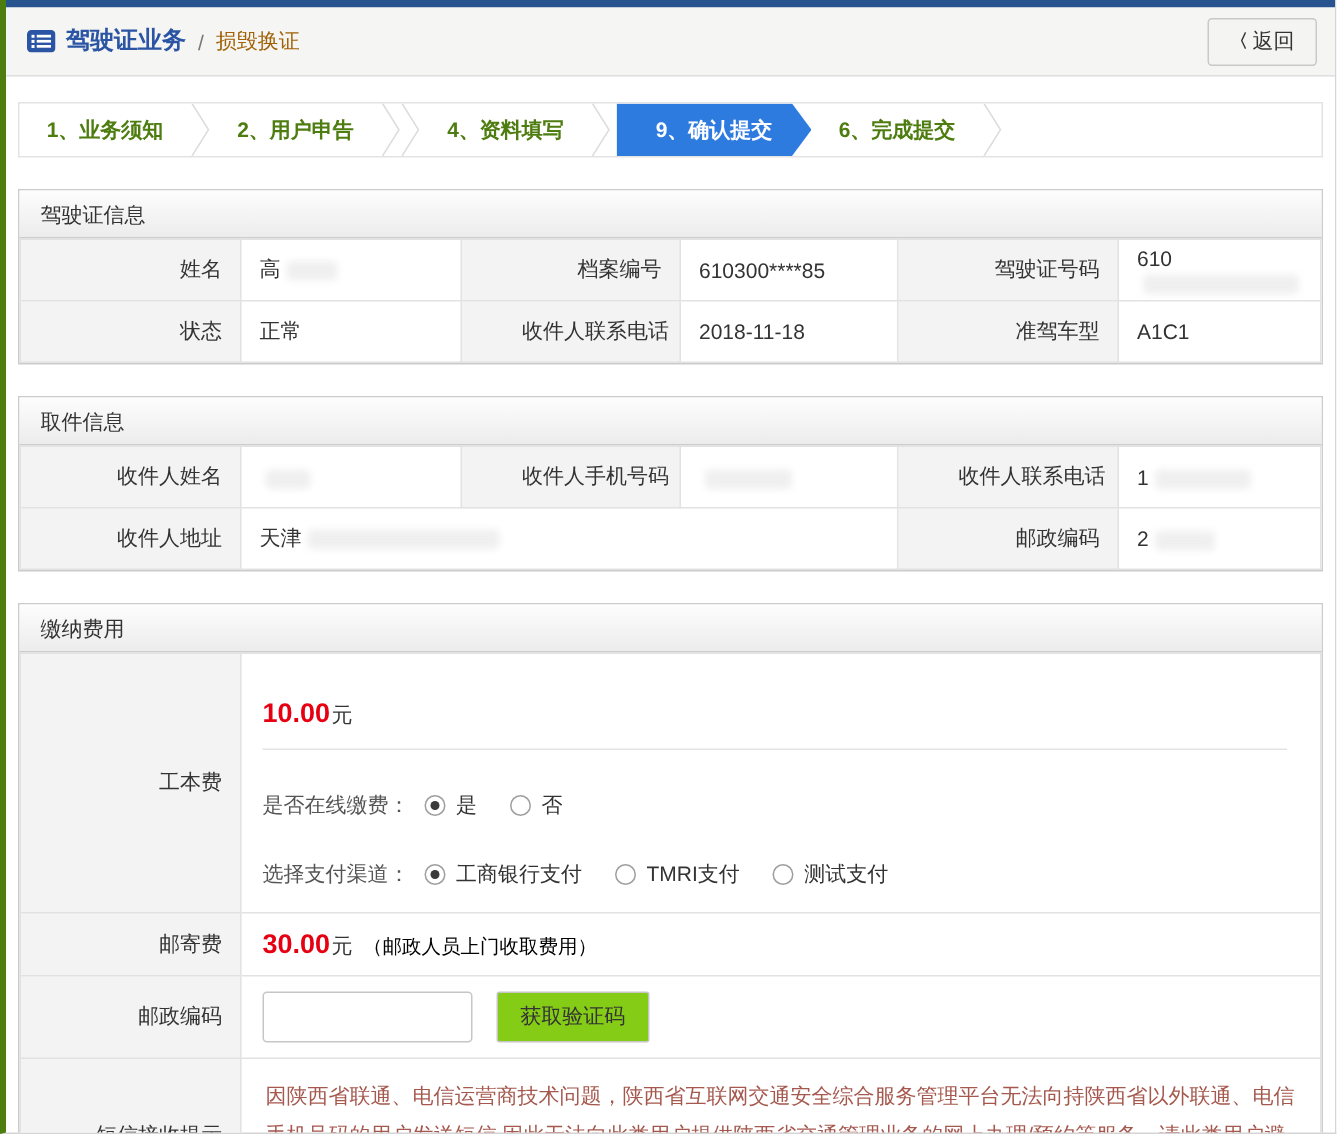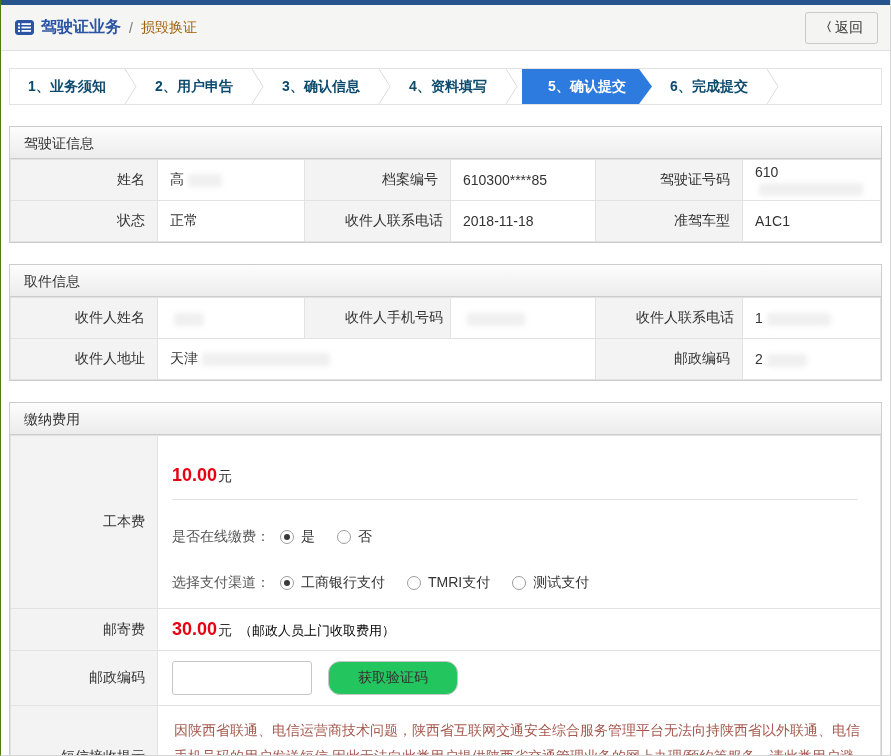--- a/index.html
+++ b/index.html
@@ -2,21 +2,21 @@
 <html><head>
 <meta charset="utf-8">
 <style>
   * { margin:0; padding:0; box-sizing:border-box; }
   body {
     font-family: "Liberation Sans", "DejaVu Sans", sans-serif;
     background:#fff; color:#333;
   }
   .page {
     width:891px; height:756px; margin:0 auto; background:#fff;
-    border-left:1px solid #4d7c0f; border-right:1px solid #d5d5d5; border-bottom:1px solid #d5d5d5;
+    border-left:4px solid #4d7c0f; border-right:1px solid #d5d5d5; border-bottom:1px solid #d5d5d5;
     overflow:hidden;
   }
   .topbar { height:5px; background:#27548f; }
   
   .hdr {
     height:46px; background:#f5f5f3; border-bottom:1px solid #e0e0e0;
     display:flex; align-items:center; justify-content:space-between; padding:0 12px 0 14px;
   }
   .hdr-left { display:flex; align-items:center; gap:7px; }
   .hdr-icon { display:inline-flex; }
@@ -29,21 +29,21 @@
     font-family:inherit; display:inline-flex; align-items:center; gap:3px;
   }
   .back-arrow { font-size:12px; font-weight:bold; }
   
   .steps {
     margin:17px 8px 0 8px; height:37px; background:#fff;
     border:1px solid #e3e3e3; display:flex; align-items:stretch; overflow:hidden;
   }
   .step {
     flex:0 0 114px; display:flex; align-items:center; justify-content:center;
-    font-size:14px; font-weight:bold; color:#0c4a6e; cursor:pointer; white-space:nowrap;
+    font-size:14px; font-weight:bold; color:#4d7c0f; cursor:pointer; white-space:nowrap;
   }
   .step.active {
     flex:0 0 130px; background:#2e7be0; color:#fff;
     clip-path: polygon(0 0, calc(100% - 13px) 0, 100% 50%, calc(100% - 13px) 100%, 0 100%);
     margin-left:4px;
   }
   .sep { flex:0 0 13px; display:flex; align-items:center; }
   .filler { flex:1 1 auto; }
   
   .panel { margin:21px 8px 0 8px; border:1px solid #ccc; }
@@ -79,22 +79,22 @@
     content:""; position:absolute; left:3px; top:3px; right:3px; bottom:3px;
     background:#3a3a3a; border-radius:50%;
   }
   .post-note { font-size:13px; color:#000000; margin-left:3px; }
   .captcha-cell { padding:10px 14px; }
   .captcha-input {
     width:140px; height:34px; border:1px solid #c6c6c6; border-radius:3px;
     font-size:14px; padding:0 8px; font-family:inherit; vertical-align:middle;
   }
   .captcha-btn {
-    height:34px; margin-left:12px; padding:0 29px; background:#22c55e;
-    border:1px solid #c6c6c6; border-radius:12px; font-size:14px; color:#333;
+    height:34px; margin-left:12px; padding:0 15px; background:#84cc16;
+    border:1px solid #c6c6c6; border-radius:2px; font-size:14px; color:#333;
     cursor:pointer; font-family:inherit; vertical-align:middle;
   }
   .sms-cell { padding:12px 16px; }
   .sms-text { font-size:14px; line-height:1.85; color:#a5584e; }
 </style>
 </head>
 <body>
 
 <div class="page">
   <div class="topbar"></div>
@@ -132,38 +132,35 @@
         </svg>
       </span>
     <div class="step">
         <span>2、用户申告</span>
       </div>
     <span class="sep">
         <svg width="13" height="37">
           <polyline points="1,1 12,18.5 1,36" stroke="#dcdcdc" stroke-width="1" fill="none"></polyline>
         </svg>
       </span>
-    <div class="step">
-        <span>3、确认信息</span>
-      </div>
     <span class="sep">
         <svg width="13" height="37">
           <polyline points="1,1 12,18.5 1,36" stroke="#dcdcdc" stroke-width="1" fill="none"></polyline>
         </svg>
       </span>
     <div class="step">
         <span>4、资料填写</span>
       </div>
     <span class="sep">
         <svg width="13" height="37">
           <polyline points="1,1 12,18.5 1,36" stroke="#dcdcdc" stroke-width="1" fill="none"></polyline>
         </svg>
       </span>
     <div class="step active">
-        <span>5、确认提交</span>
+        <span>9、确认提交</span>
       </div>
     <div class="step">
         <span>6、完成提交</span>
       </div>
     <span class="sep">
         <svg width="13" height="37">
           <polyline points="1,1 12,18.5 1,36" stroke="#dcdcdc" stroke-width="1" fill="none"></polyline>
         </svg>
       </span>
     <div class="filler"></div>

